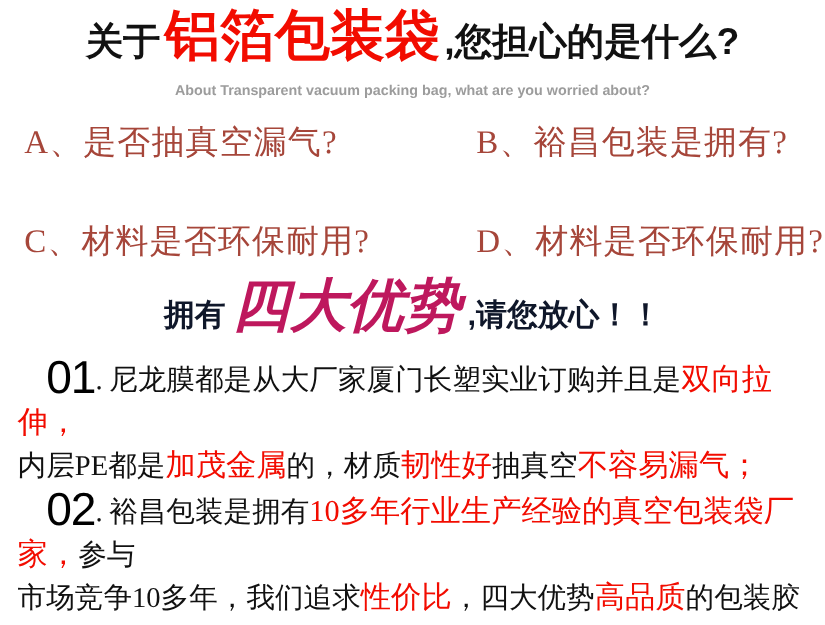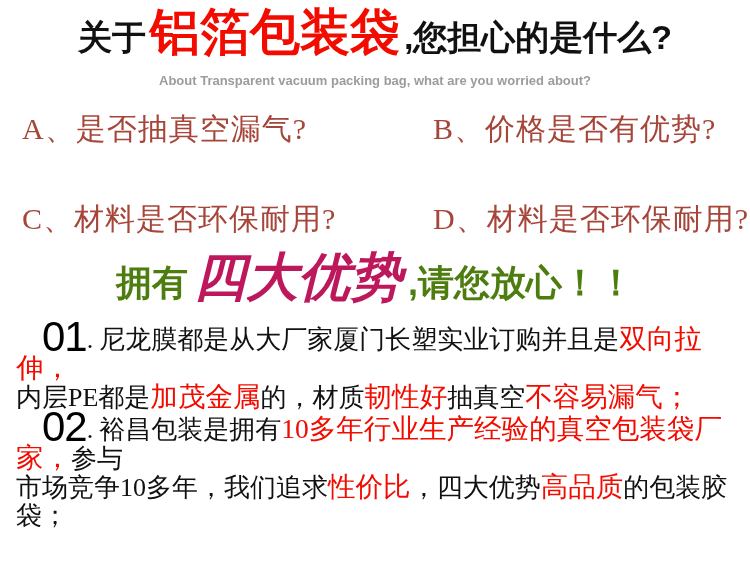--- a/index.html
+++ b/index.html
@@ -65,35 +65,35 @@
   .adv-title {
     margin-top: 10px;
     text-align: center;
     white-space: nowrap;
     font-family: "Liberation Sans", sans-serif;
     font-weight: bold;
     line-height: 54px;
   }
   .adv-title .t-pre,
   .adv-title .t-post {
-    font-size: 36px;
-    color: #4d7c0f;
+    font-size: 28px;
+    color: #0f172a;
   }
   .adv-title .t-accent {
     font-size: 52px;
     font-style: italic;
     color: #be185d;
     padding: 0 6px;
   }
 
   
   .items { padding: 6px 14px 0 16px; }
   .item {
     font-size: 26px;
-    line-height: 28px;
+    line-height: 38px;
     margin-bottom: 1px;
     color: #111111;
   }
   .item .num {
     font-family: "Liberation Sans", sans-serif;
     font-weight: 400;
     font-size: 42px;
     color: #000000;
     margin-left: 26px;
     vertical-align: -3px;
@@ -110,21 +110,21 @@
 
 <div class="page">
 
   <div class="main-title">
     <span class="t-pre">关于</span><span class="t-accent">铝箔包装袋</span><span class="t-post">,您担心的是什么?</span>
   </div>
   <div class="subtitle-en">About Transparent vacuum packing bag, what are you worried about?</div>
 
   <div class="questions">
     <div class="question">A、是否抽真空漏气?</div>
-    <div class="question">B、价格是否有优势?</div>
+    <div class="question">B、裕昌包装是拥有?</div>
     <div class="question">C、材料是否环保耐用?</div>
     <div class="question">D、材料是否环保耐用?</div>
   </div>
 
   <div class="adv-title">
     <span class="t-pre">拥有</span><span class="t-accent">四大优势</span><span class="t-post">,请您放心！！</span>
   </div>
 
   <div class="items">
 

